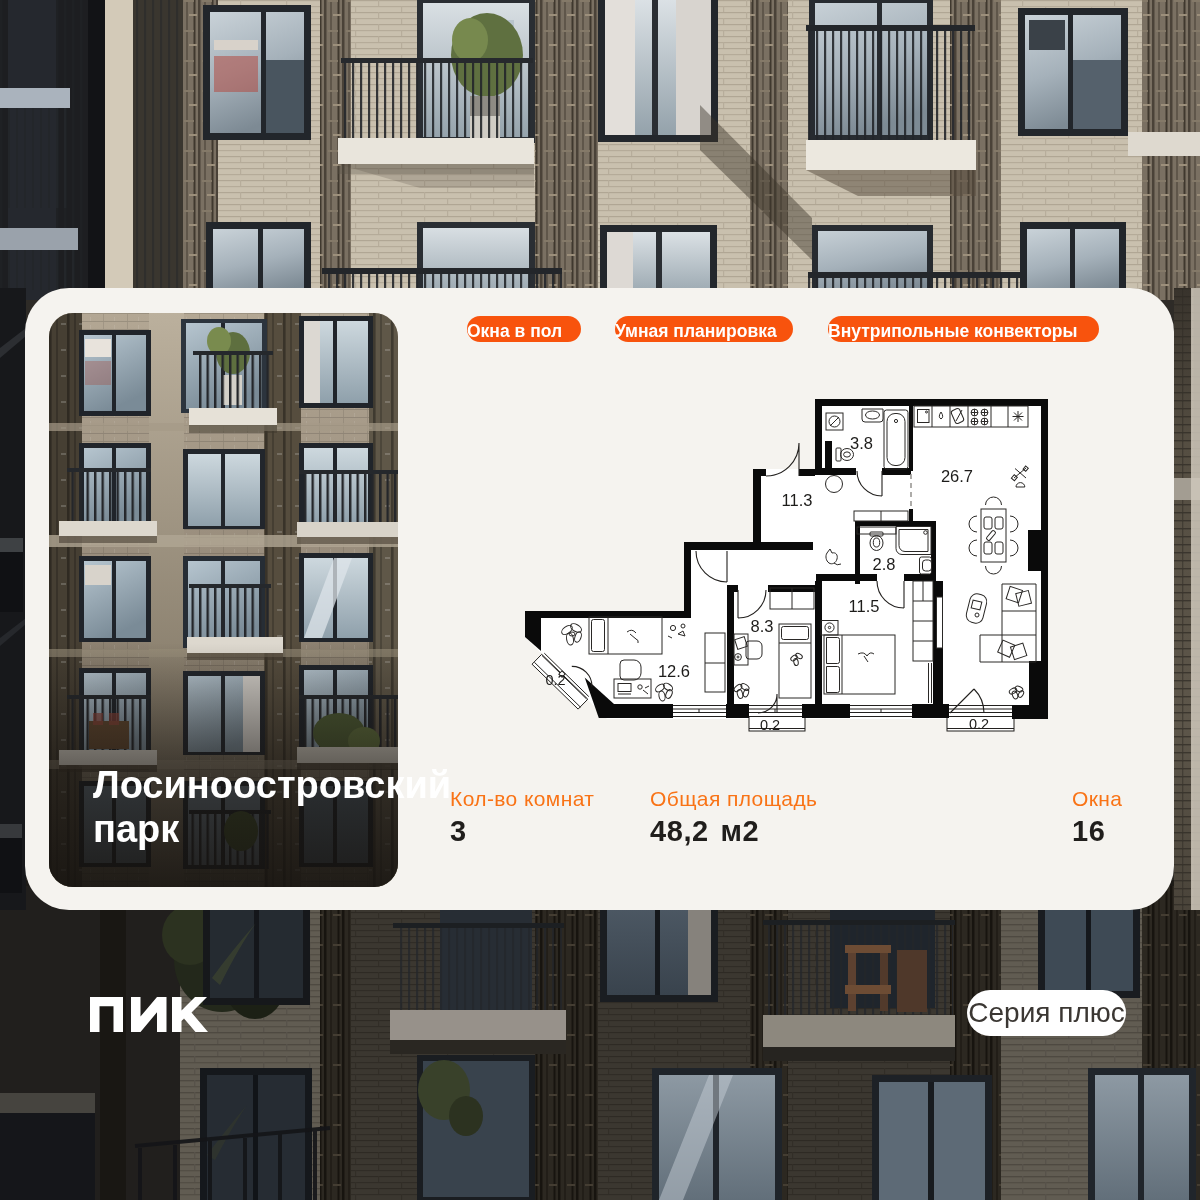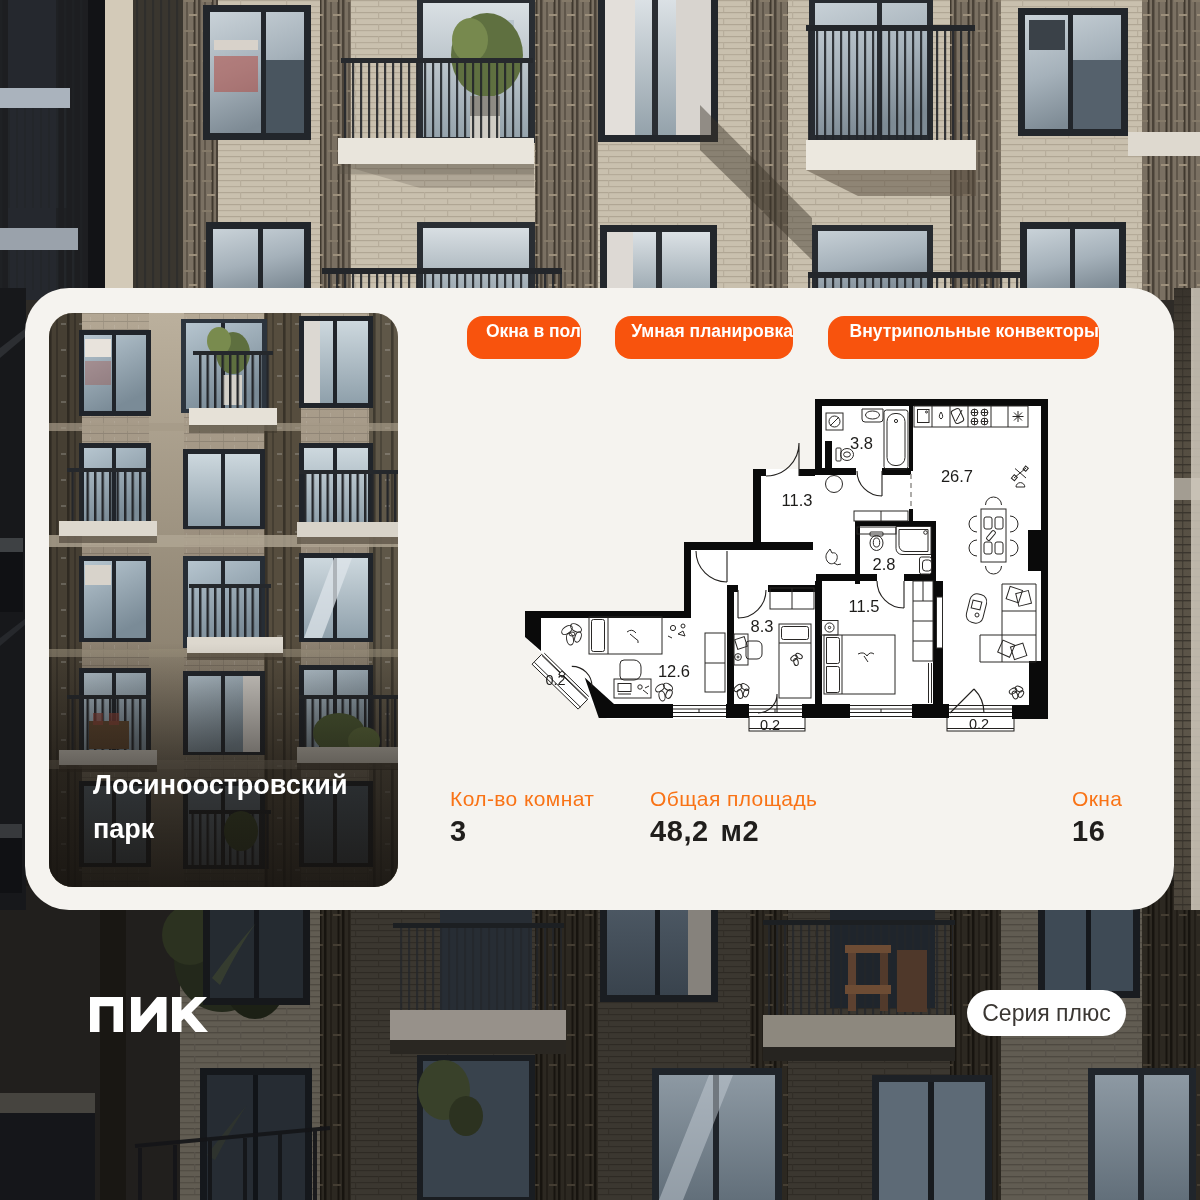--- a/index.html
+++ b/index.html
@@ -1,24 +1,24 @@
 <!DOCTYPE html>
 <html><head>
 <meta charset="utf-8">
 <style>
   html,body{margin:0;padding:0;-webkit-font-smoothing:antialiased}
   .page{position:relative;width:1200px;height:1200px;overflow:hidden;background:#2e2b27;font-family:"Liberation Sans",sans-serif}
   .abs{position:absolute}
   svg,.pill,.info,.seria{transform:translateZ(0)}
   .card{position:absolute;left:25px;top:288px;width:1149px;height:622px;background:#f5f3ef;border-radius:44px}
-  .pill{position:absolute;top:316px;height:43px;background:#f8530d;border-radius:16px;color:#fff;font-weight:bold;font-size:17.5px;line-height:31px;text-align:right}
+  .pill{position:absolute;top:316px;height:26px;background:#f8530d;border-radius:16px;color:#fff;font-weight:bold;font-size:17.5px;line-height:31px;text-align:left}
   .info{position:absolute;top:787px}
   .info .lab{font-size:21px;line-height:24px;color:#f97316;letter-spacing:0.4px}
   .info .val{font-size:29px;line-height:29px;font-weight:bold;color:#201e1c;margin-top:6px;letter-spacing:0.6px;word-spacing:3px}
-  .seria{position:absolute;left:967px;top:990px;width:159px;height:46px;background:#fff;border-radius:23px;color:#3b3733;font-size:23px;line-height:46px;text-align:center}
+  .seria{position:absolute;left:967px;top:990px;width:159px;height:46px;background:#fff;border-radius:23px;color:#3b3733;font-size:28px;line-height:46px;text-align:center}
 </style>
 </head>
 <body>
 <div class="page">
 
 <svg class="abs" style="left:0;top:0" width="1200" height="300" viewBox="0 0 1200 300">
 <defs>
 <linearGradient id="gl1" x1="0" y1="0" x2="0.3" y2="1">
 <stop offset="0" stop-color="#c9d2d8"></stop>
           <stop offset="0.55" stop-color="#a5b1ba"></stop>
@@ -510,21 +510,21 @@
 <g>
 <rect x="250" y="468" width="74" height="86" fill="#1d2126"></rect>
 <rect x="255" y="473" width="64" height="77" fill="#4f5d69"></rect>
 <rect x="284" y="473" width="4" height="77" fill="#1d2126"></rect>
 </g>
 
 <rect x="0" y="330" width="349" height="244" fill="url(#gfade)"></rect>
 </g>
 </svg>
 
-<div class="abs" style="left:93px;top:763px;color:#fff;font-size:27px;font-weight:bold;line-height:44px">Лосиноостровский<br>парк</div>
+<div class="abs" style="left:93px;top:763px;color:#fff;font-size:38px;font-weight:bold;line-height:44px">Лосиноостровский<br>парк</div>
 
 <div class="pill" style="left:467px;width:114px">Окна в пол</div>
 
 <div class="pill" style="left:615px;width:178px">Умная планировка</div>
 
 <div class="pill" style="left:828px;width:271px">Внутрипольные конвекторы</div>
 
 <svg class="abs" style="left:519px;top:395px" width="535" height="342" viewBox="519 395 535 342">
 <g stroke-linecap="butt">
 

